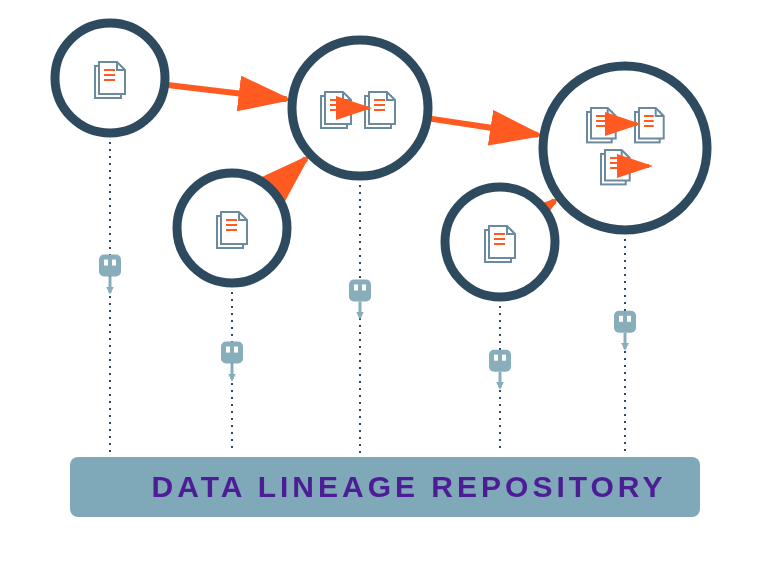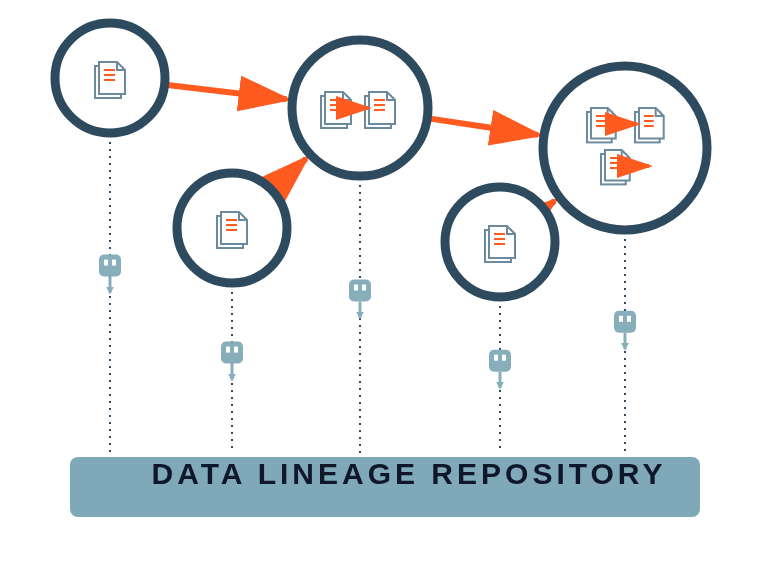--- a/index.html
+++ b/index.html
@@ -7,23 +7,23 @@
   .canvas { position: absolute; inset: 0; }
   .repo-bar {
     position: absolute;
     left: 70px;
     bottom: 45px;
     width: 630px;
     height: 60px;
     background: #7fa8b8;
     border-radius: 8px;
     display: flex;
-    align-items: flex-start;
+    align-items: center;
     justify-content: center;
-    color: #0f172a;
+    color: #4c1d95;
     font-size: 30px;
     font-weight: 700;
     letter-spacing: 4px;
     padding-left: 48px;
   }
 </style>
 </head>
 <body>
 
 <div class="canvas">

